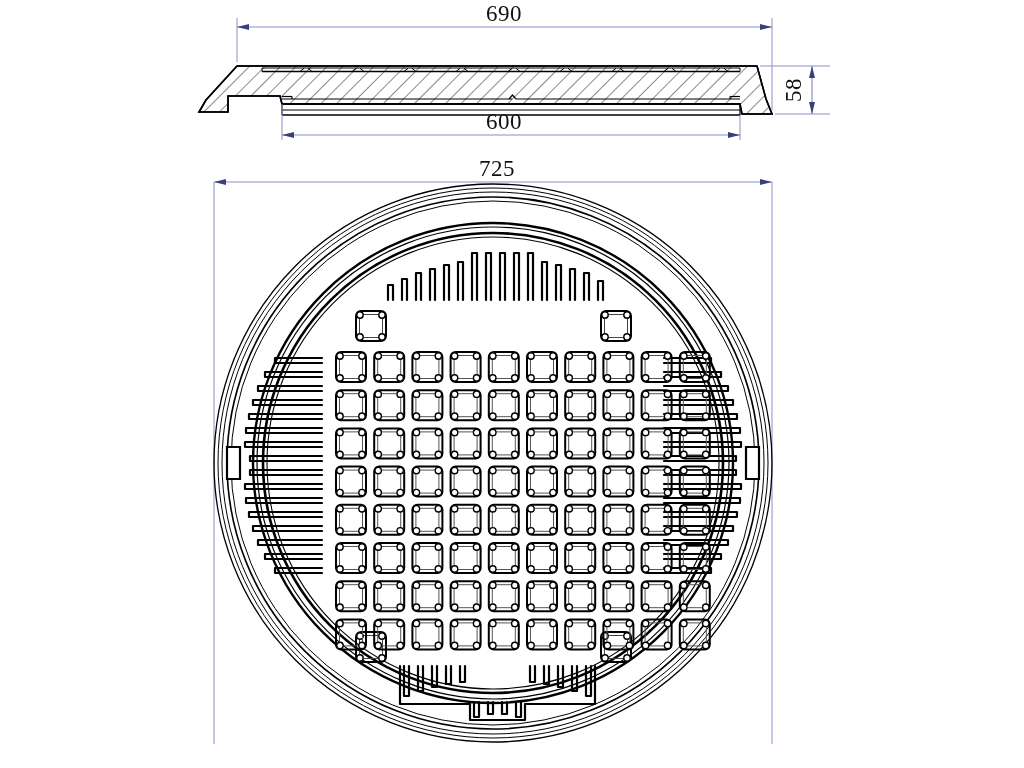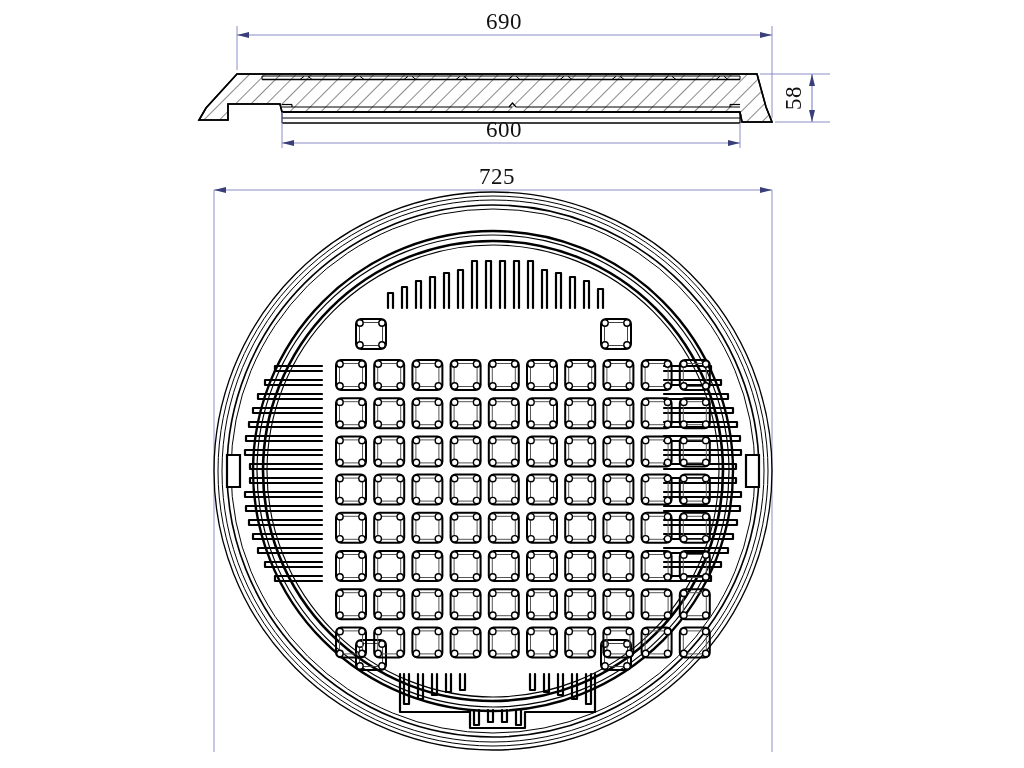--- a/index.html
+++ b/index.html
@@ -10,21 +10,21 @@
   body {
     width: 1024px;
     height: 768px;
     font-family: "Liberation Serif", "DejaVu Serif", serif;
     overflow: hidden;
     position: relative;
   }
   #drawing-root {
     position: absolute;
     left: 0;
-    top: 12px;
+    top: 4px;
     width: 1024px;
     height: 616px;
   }
   svg#cad {
     display: block;
     width: 1024px;
     height: 768px;
     background: #ffffff;
   }
   .dim-text {

